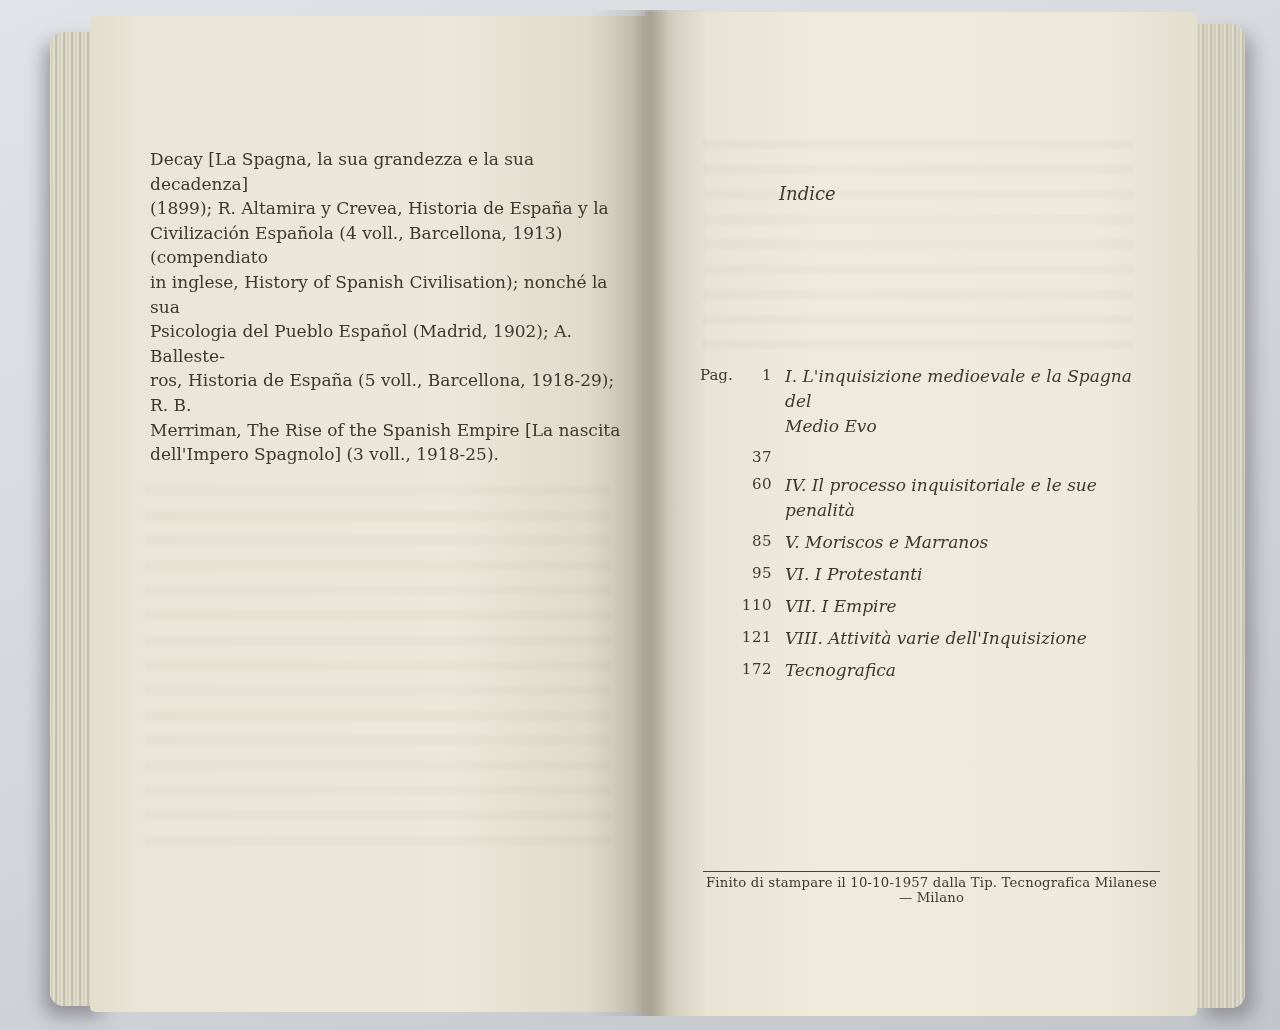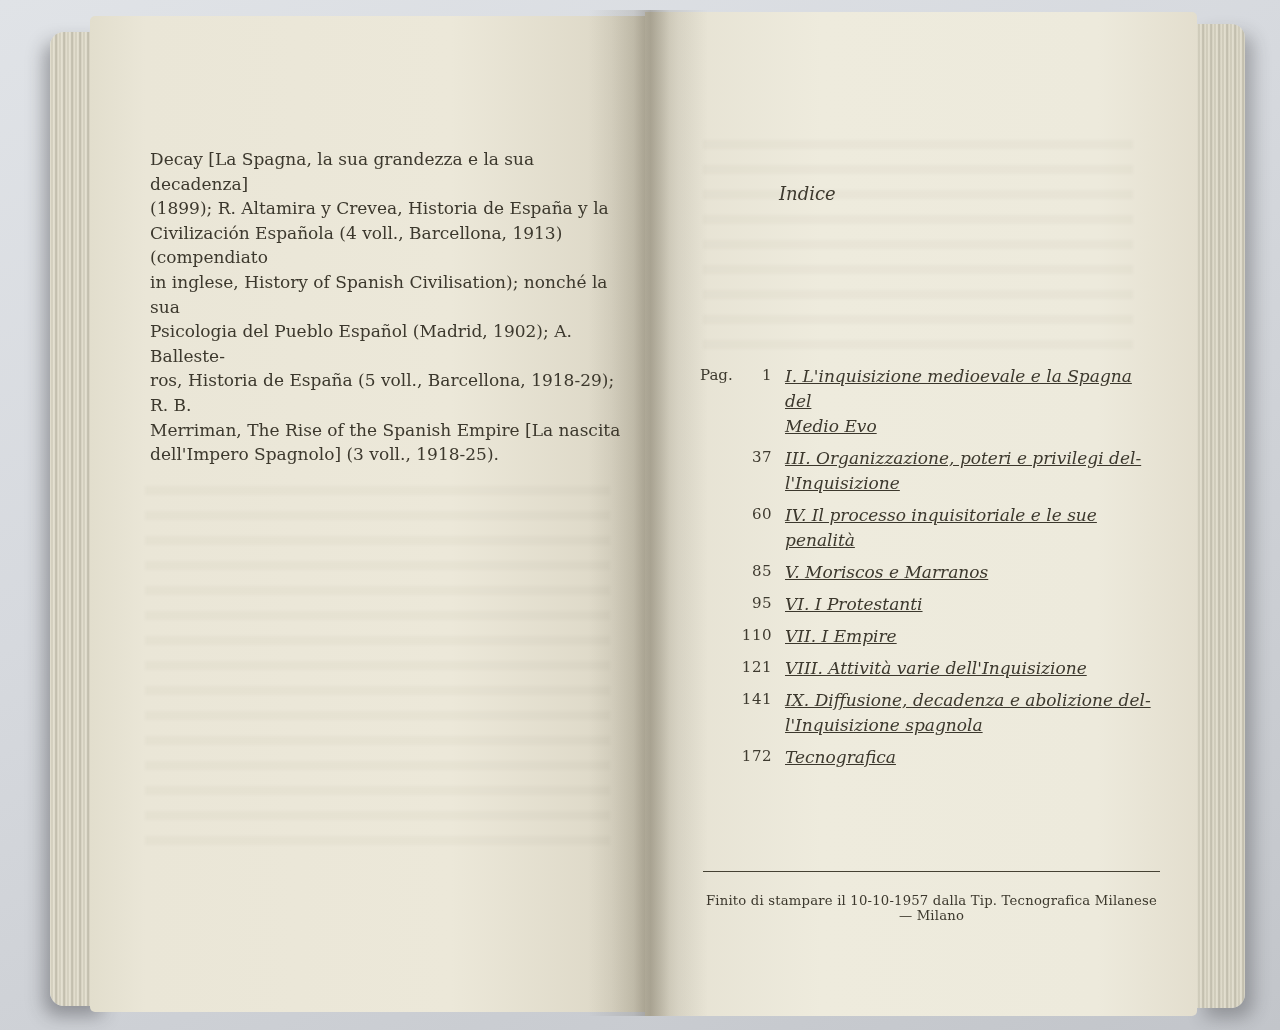--- a/index.html
+++ b/index.html
@@ -88,25 +88,25 @@
   }
   .toc-pag {
     font-size: 15px; color: #3e3a2f; padding-top: 2px;
   }
   .toc-num {
     font-size: 15px; color: #3e3a2f; text-align: right; padding-top: 2px;
     letter-spacing: .5px;
   }
   .toc-text {
     font-style: italic; font-size: 17px; line-height: 25px; color: #3c382d;
-    padding-left: 13px; white-space: pre-line; text-decoration: underline;
+    padding-left: 13px; white-space: pre-line;
   }
   .colophon {
     position: absolute; top: 859px; left: 58px; width: 457px;
-    border-top: 1.4px solid #454133; padding-top: 21px;
+    border-top: 1.4px solid #454133; padding-top: 3px;
     text-align: center; font-size: 13.2px; color: #3c382d; letter-spacing: .2px;
   }
 </style>
 </head>
 <body>
 
 <div class="photo">
   <div class="book">
 
     <div class="edges-left"></div>
@@ -131,22 +131,20 @@
       <div class="toc">
         <div class="toc-row">
           <span class="toc-pag">Pag.</span>
           <span class="toc-num">1</span>
           <span class="toc-text">I. L'inquisizione medioevale e la Spagna del
 Medio Evo</span>
         </div>
         <div class="toc-row">
           <span class="toc-pag"></span>
           <span class="toc-num">37</span>
-          <span class="toc-text">III. Organizzazione, poteri e privilegi del-
-l'Inquisizione</span>
         </div>
         <div class="toc-row">
           <span class="toc-pag"></span>
           <span class="toc-num">60</span>
           <span class="toc-text">IV. Il processo inquisitoriale e le sue penalità</span>
         </div>
         <div class="toc-row">
           <span class="toc-pag"></span>
           <span class="toc-num">85</span>
           <span class="toc-text">V. Moriscos e Marranos</span>
@@ -161,26 +159,20 @@
           <span class="toc-num">110</span>
           <span class="toc-text">VII. I Empire</span>
         </div>
         <div class="toc-row">
           <span class="toc-pag"></span>
           <span class="toc-num">121</span>
           <span class="toc-text">VIII. Attività varie dell'Inquisizione</span>
         </div>
         <div class="toc-row">
           <span class="toc-pag"></span>
-          <span class="toc-num">141</span>
-          <span class="toc-text">IX. Diffusione, decadenza e abolizione del-
-l'Inquisizione spagnola</span>
-        </div>
-        <div class="toc-row">
-          <span class="toc-pag"></span>
           <span class="toc-num">172</span>
           <span class="toc-text">Tecnografica</span>
         </div>
       </div>
 
       <div class="colophon">Finito di stampare il 10-10-1957 dalla Tip. Tecnografica Milanese — Milano</div>
     </div>
 
     <div class="gutter"></div>
   </div>

